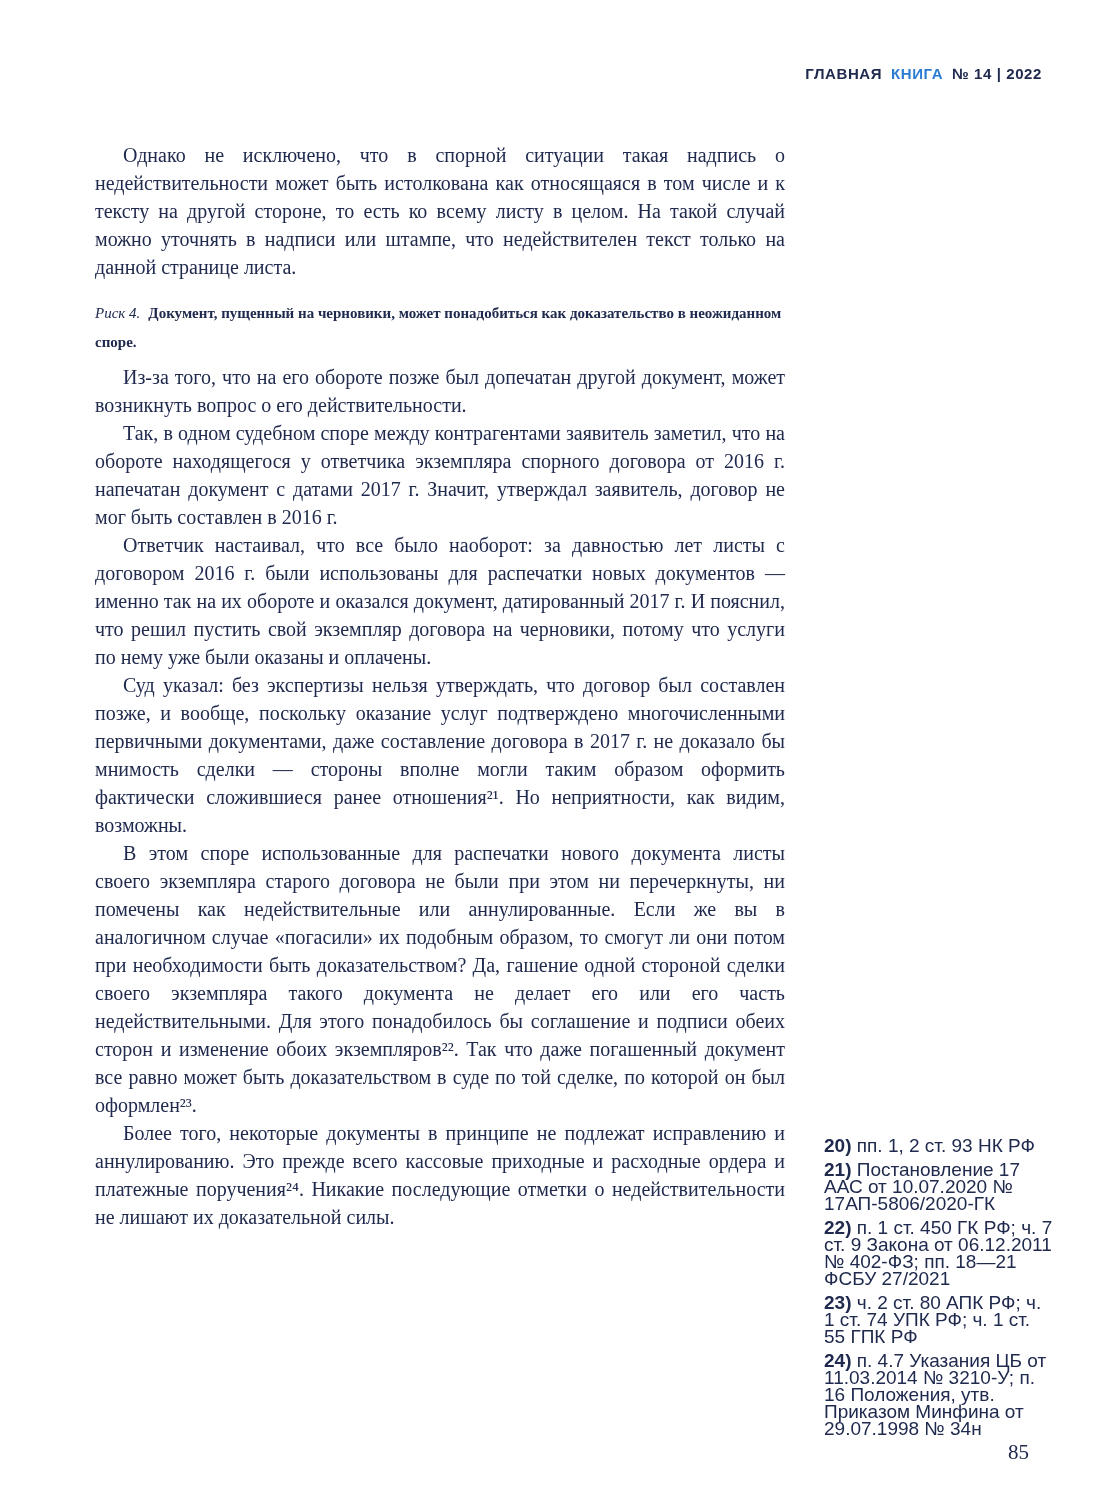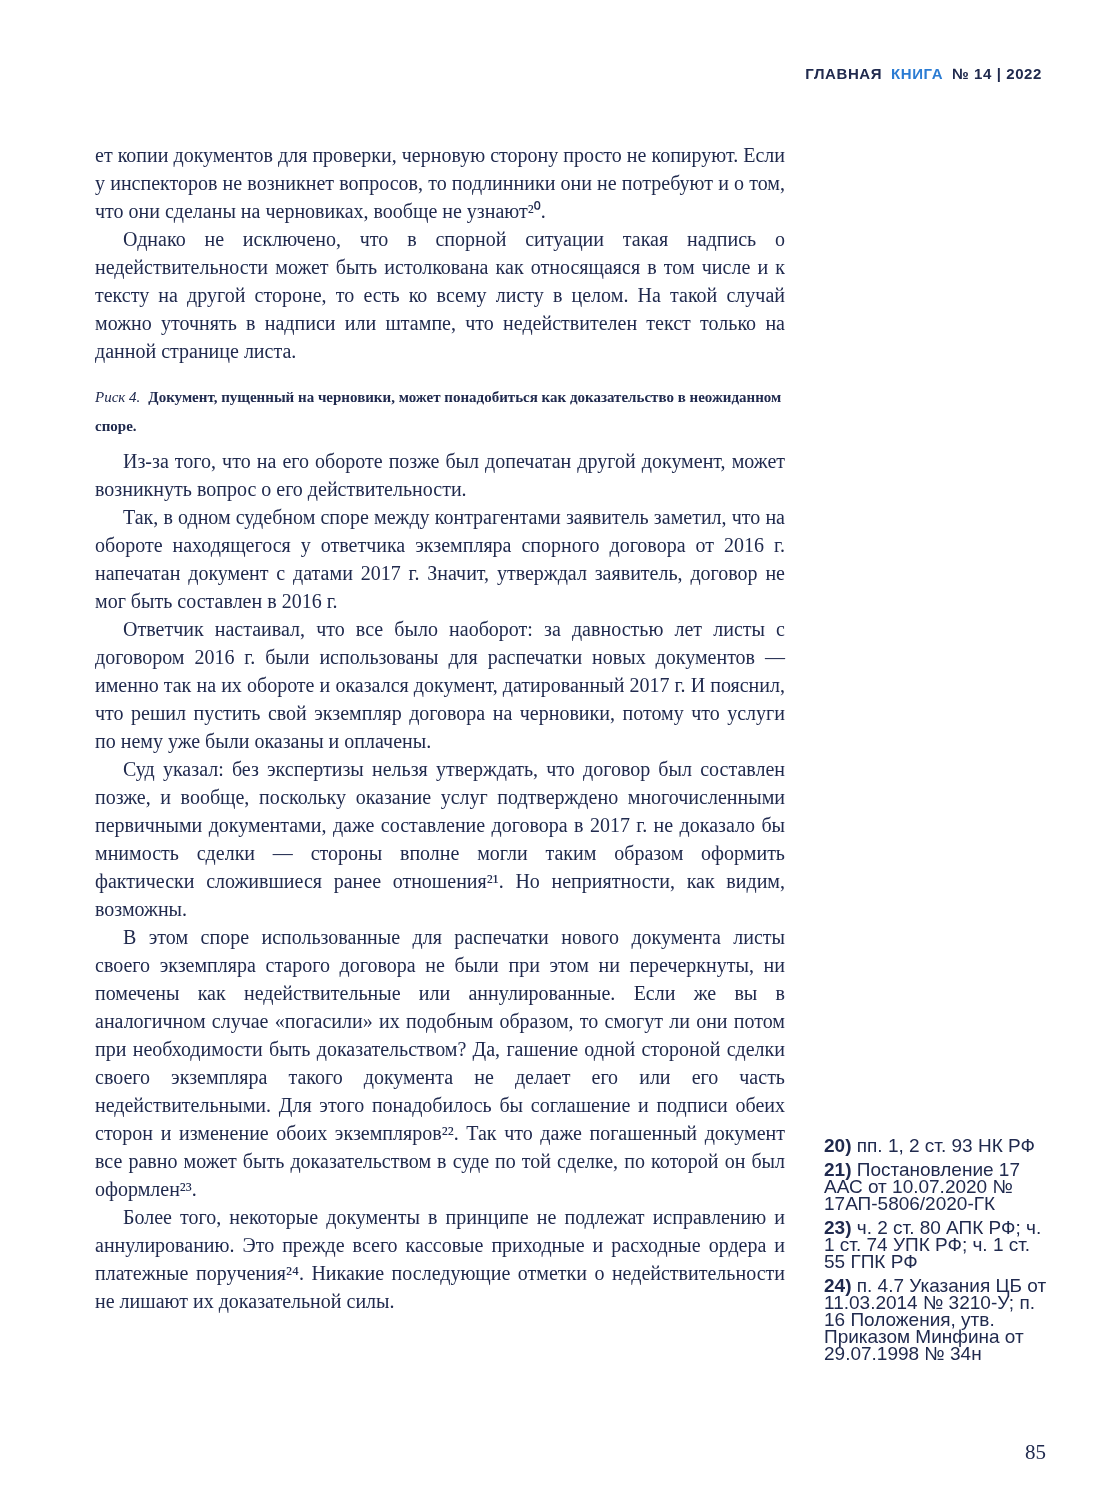--- a/index.html
+++ b/index.html
@@ -63,39 +63,38 @@
     font-family: "Liberation Sans", sans-serif;
     font-size: 19px;
     line-height: 17px;
     color: #202a4e;
   }
   .footnote { margin-bottom: 7px; }
   .footnote .fn-num { font-weight: bold; }
 
   .page-number {
     position: absolute;
-    right: 58px;
+    right: 75px;
     bottom: 44px;
     font-size: 21px;
     color: #202a4e;
   }
 </style>
 </head>
 <body>
 
 <div class="page">
 
   <header class="masthead">
     <span>ГЛАВНАЯ</span>
     <span class="part2">КНИГА</span>
     <span>№ 14 | 2022</span>
   </header>
 
   <main class="main-col">
-    <p class="no-indent">ет копии документов для проверки, черновую сторону просто не копируют. Если у инспекторов не возникнет вопросов, то подлинники они не потребуют и о том, что они сделаны на черновиках, вообще не узнают²⁰.</p>
     <p>Однако не исключено, что в спорной ситуации такая надпись о недействительности может быть истолкована как относящаяся в том числе и к тексту на другой стороне, то есть ко всему листу в целом. На такой случай можно уточнять в надписи или штампе, что недействителен текст только на данной странице листа.</p>
 
     <h2 class="risk-heading">
       <span class="risk-label">Риск 4.</span><span class="risk-text">Документ, пущенный на черновики, может понадобиться как доказательство в неожиданном споре.</span>
     </h2>
 
     <p>Из-за того, что на его обороте позже был допечатан другой документ, может возникнуть вопрос о его действительности.</p>
     <p>Так, в одном судебном споре между контрагентами заявитель заметил, что на обороте находящегося у ответчика экземпляра спорного договора от 2016 г. напечатан документ с датами 2017 г. Значит, утверждал заявитель, договор не мог быть составлен в 2016 г.</p>
     <p>Ответчик настаивал, что все было наоборот: за давностью лет листы с договором 2016 г. были использованы для распечатки новых документов — именно так на их обороте и оказался документ, датированный 2017 г. И пояснил, что решил пустить свой экземпляр договора на черновики, потому что услуги по нему уже были оказаны и оплачены.</p>
     <p>Суд указал: без экспертизы нельзя утверждать, что договор был составлен позже, и вообще, поскольку оказание услуг подтверждено многочисленными первичными документами, даже составление договора в 2017 г. не доказало бы мнимость сделки — стороны вполне могли таким образом оформить фактически сложившиеся ранее отношения²¹. Но неприятности, как видим, возможны.</p>
@@ -106,20 +105,24 @@
   <aside class="footnotes">
     <div class="footnote">
       <span class="fn-num">20)</span>
       <span>пп. 1, 2 ст. 93 НК РФ</span>
     </div>
     <div class="footnote">
       <span class="fn-num">21)</span>
       <span>Постановление 17 ААС от 10.07.2020 № 17АП-5806/2020-ГК</span>
     </div>
     <div class="footnote">
+      <span class="fn-num">22)</span>
+      <span>п. 1 ст. 450 ГК РФ; ч. 7 ст. 9 Закона от 06.12.2011 № 402-ФЗ; пп. 18—21 ФСБУ 27/2021</span>
+    </div>
+    <div class="footnote">
       <span class="fn-num">23)</span>
       <span>ч. 2 ст. 80 АПК РФ; ч. 1 ст. 74 УПК РФ; ч. 1 ст. 55 ГПК РФ</span>
     </div>
     <div class="footnote">
       <span class="fn-num">24)</span>
       <span>п. 4.7 Указания ЦБ от 11.03.2014 № 3210-У; п. 16 Положения, утв. Приказом Минфина от 29.07.1998 № 34н</span>
     </div>
   </aside>
 
   <div class="page-number">85</div>

